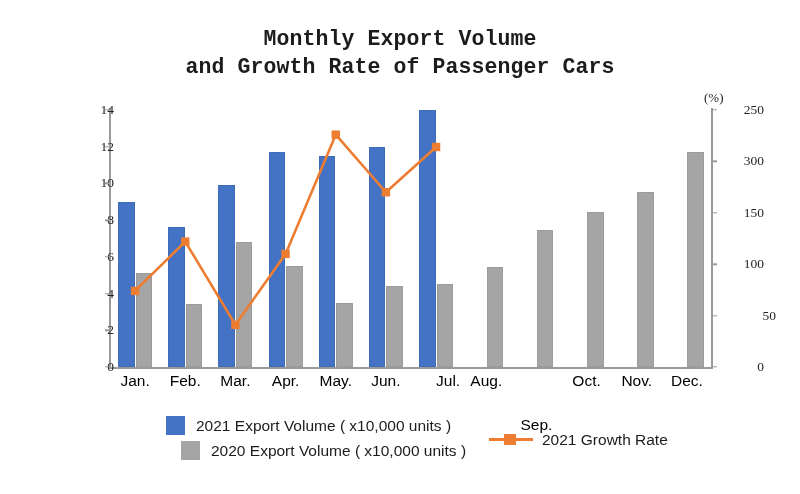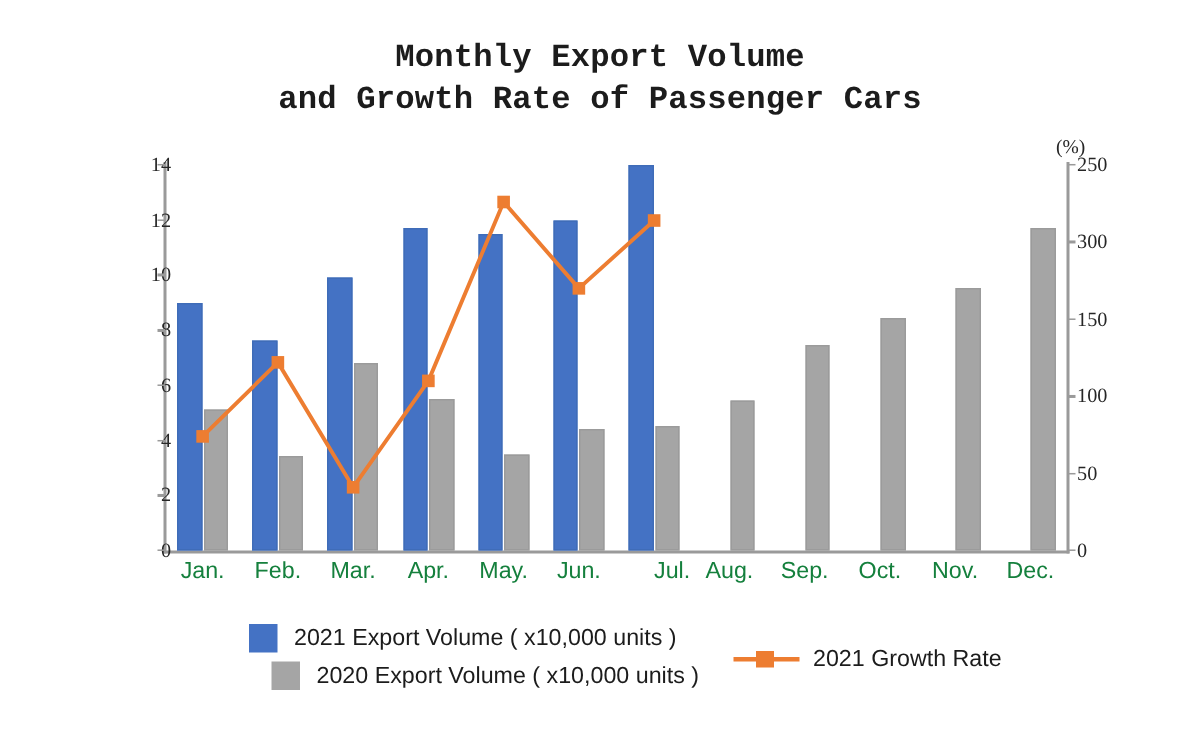--- a/index.html
+++ b/index.html
@@ -24,41 +24,41 @@
   .axis-left{position:absolute;left:109px;top:108px;width:1.6px;height:261px;background:#9a9a9a;}
   .axis-right{position:absolute;left:711px;top:108px;width:1.6px;height:261px;background:#9a9a9a;}
   .axis-bottom{position:absolute;left:109px;top:367px;width:604px;height:1.6px;background:#9a9a9a;}
 
   .ytick{
     position:absolute;width:46px;text-align:right;
     font-size:13.5px;color:#262626;transform:translateY(-50%);
     font-family:"Liberation Serif", serif;
   }
   .ytick.left{left:68px;}
-  .ytick.right{left:718px;text-align:left;width:46px;}
+  .ytick.right{left:718px;text-align:right;width:46px;}
   .ytick-mark{position:absolute;width:5px;height:1.4px;background:#9a9a9a;transform:translateY(-50%);}
   .ytick-mark.left{left:105px;}
   .ytick-mark.right{left:712px;}
 
   .pct-label{
     position:absolute;left:704px;top:90px;font-size:13px;color:#262626;
     font-family:"Liberation Serif", serif;white-space:nowrap;
   }
 
   
   .bar{position:absolute;bottom:0;}
   .bar.b2021{background:#4472C4;border:1px solid #3f6cb8;box-sizing:border-box;}
   .bar.b2020{background:#A5A5A5;border:1px solid #9b9b9b;box-sizing:border-box;}
 
   
   .linesvg{position:absolute;left:0;top:0;width:602px;height:257px;overflow:visible;pointer-events:none;}
 
   
   .xlabel{
-    position:absolute;top:372px;font-size:15.5px;color:#15803d;
+    position:absolute;top:372px;font-size:15.5px;color:#000000;
     text-align:center;transform:translateX(-50%);white-space:nowrap;
   }
 
   
   .legend{position:absolute;left:0;top:408px;width:800px;height:60px;}
   .lg-row{position:absolute;display:flex;align-items:center;white-space:nowrap;}
   .lg-row.r1{left:166px;top:8px;}
   .lg-row.r2{left:181px;top:33px;}
   .lg-row.r3{left:489px;top:22px;}
   .sw{width:19px;height:19px;display:inline-block;margin-right:11px;flex:none;}
@@ -99,21 +99,21 @@
       <div class="ytick left" style="top: 183.429px;">10</div>
       <div class="ytick-mark left" style="top: 183.429px;"></div>
       <div class="ytick left" style="top: 146.714px;">12</div>
       <div class="ytick-mark left" style="top: 146.714px;"></div>
       <div class="ytick left" style="top: 110px;">14</div>
       <div class="ytick-mark left" style="top: 110px;"></div>
     </div>
   <div id="yticks-right">
       <div class="ytick right" style="top: 367px;">0</div>
       <div class="ytick-mark right" style="top: 367px;"></div>
-      <div class="ytick right" style="top: 315.6px;">50</div>
+      <div class="ytick right" style="top: 315.6px; margin-left: 12px;">50</div>
       <div class="ytick-mark right" style="top: 315.6px;"></div>
       <div class="ytick right" style="top: 264.2px;">100</div>
       <div class="ytick-mark right" style="top: 264.2px;"></div>
       <div class="ytick right" style="top: 212.8px;">150</div>
       <div class="ytick-mark right" style="top: 212.8px;"></div>
       <div class="ytick right" style="top: 161.4px;">300</div>
       <div class="ytick-mark right" style="top: 161.4px;"></div>
       <div class="ytick right" style="top: 110px;">250</div>
       <div class="ytick-mark right" style="top: 110px;"></div>
     </div>
@@ -154,21 +154,21 @@
 
   <div id="xlabels">
       <div class="xlabel" style="left: 135.083px;">Jan.</div>
       <div class="xlabel" style="left: 185.25px;">Feb.</div>
       <div class="xlabel" style="left: 235.417px;">Mar.</div>
       <div class="xlabel" style="left: 285.583px;">Apr.</div>
       <div class="xlabel" style="left: 335.75px;">May.</div>
       <div class="xlabel" style="left: 385.917px;">Jun.</div>
       <div class="xlabel" style="left: 436.083px; margin-left: 12px;">Jul.</div>
       <div class="xlabel" style="left: 486.25px;">Aug.</div>
-      <div class="xlabel" style="left: 536.417px;">Sep.</div>
+      <div class="xlabel" style="left: 536.417px; margin-top: 44px;">Sep.</div>
       <div class="xlabel" style="left: 586.583px;">Oct.</div>
       <div class="xlabel" style="left: 636.75px;">Nov.</div>
       <div class="xlabel" style="left: 686.917px;">Dec.</div>
     </div>
 
   <div class="legend">
     <div class="lg-row r1">
       <span class="sw blue"></span>
       <span class="lg-text">2021 Export Volume ( x10,000 units )</span>
     </div>

